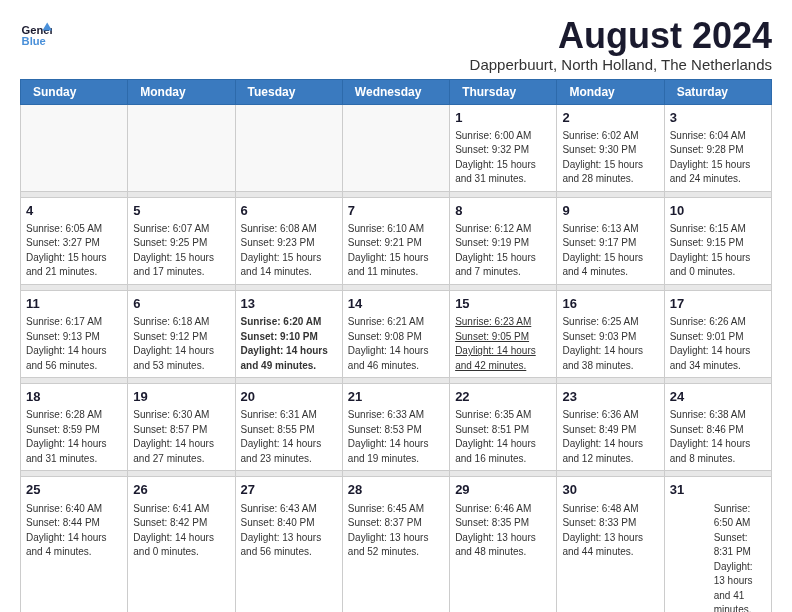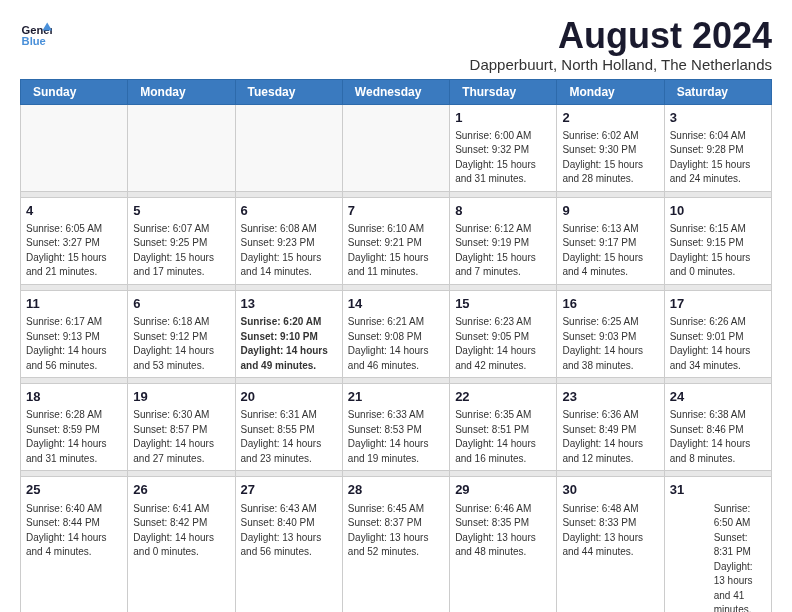--- a/index.html
+++ b/index.html
@@ -241,21 +241,21 @@
           </td>
           <td>
             <span class="day-num">14</span>
             <div class="day-info" style="white-space: pre-line;">Sunrise: 6:21 AM
 Sunset: 9:08 PM
 Daylight: 14 hours
 and 46 minutes.</div>
           </td>
           <td>
             <span class="day-num">15</span>
-            <div class="day-info" style="white-space: pre-line;">Sunrise: 6:23 AM
+            <div class="day-info" style="white-space: pre-line; text-decoration: underline;">Sunrise: 6:23 AM
 Sunset: 9:05 PM
 Daylight: 14 hours
 and 42 minutes.</div>
           </td>
           <td>
             <span class="day-num">16</span>
             <div class="day-info" style="white-space: pre-line;">Sunrise: 6:25 AM
 Sunset: 9:03 PM
 Daylight: 14 hours
 and 38 minutes.</div>

